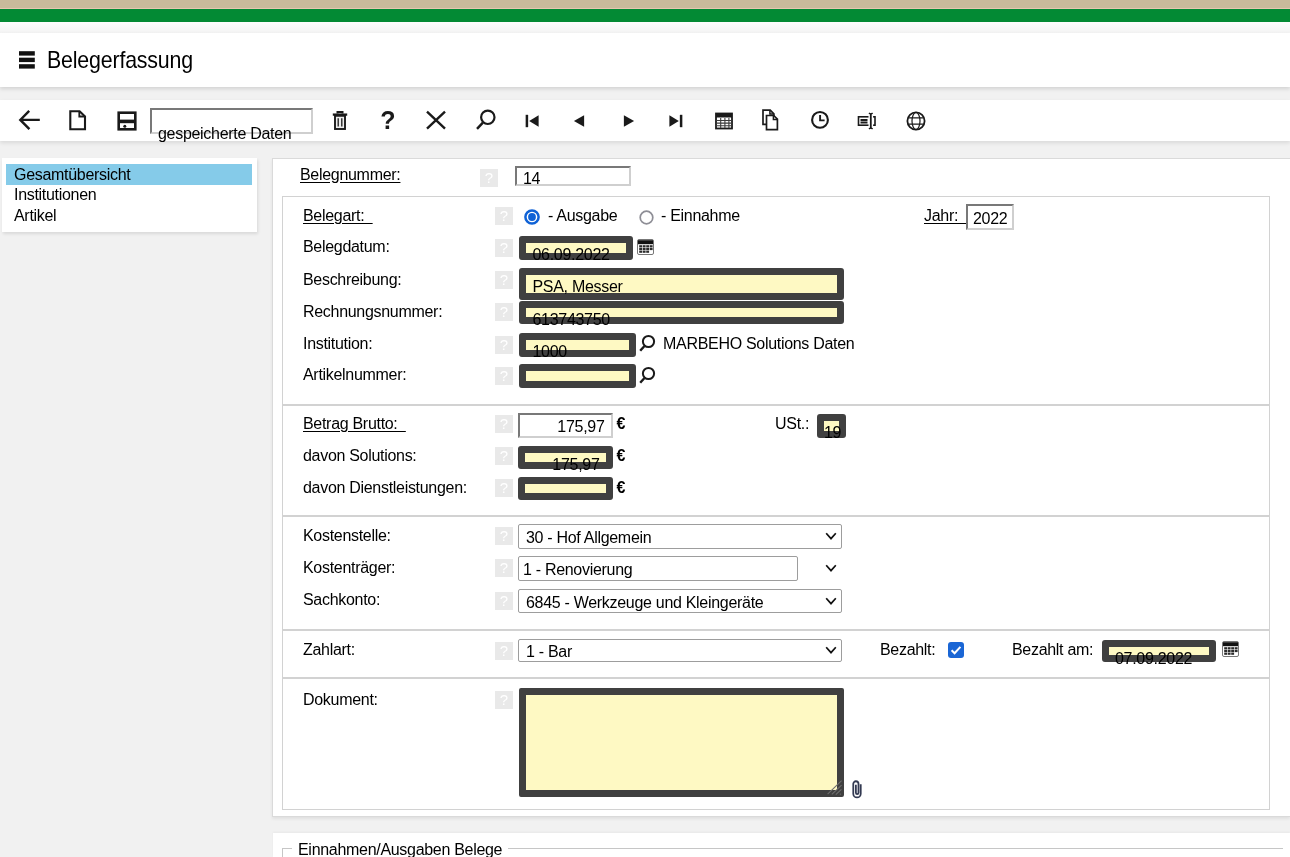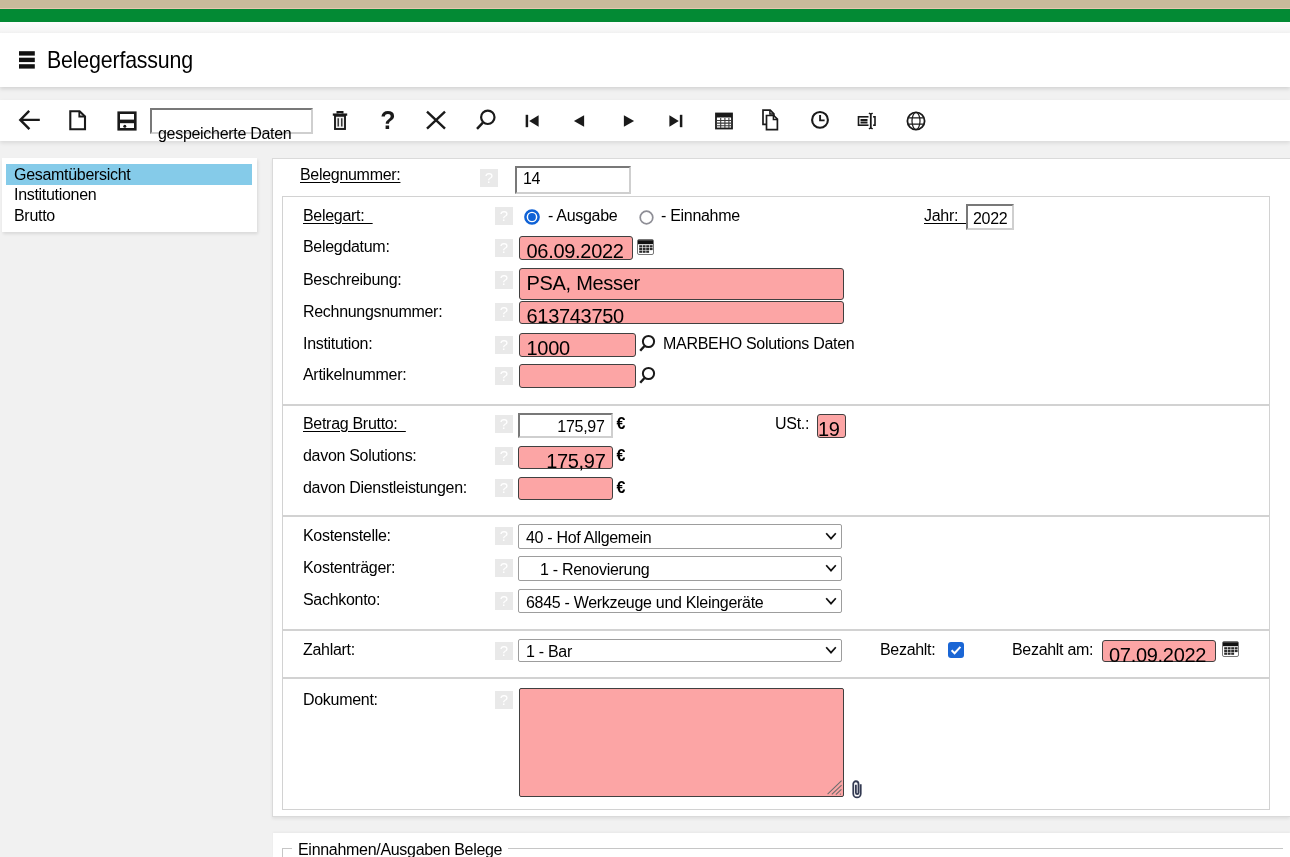--- a/index.html
+++ b/index.html
@@ -4,22 +4,22 @@
 html,body{margin:0;padding:0}
 body{width:1290px;height:857px;overflow:hidden;position:relative;background:#f1f1f1;
   font-family:"Liberation Sans",sans-serif;color:#000}
 .abs{position:absolute}
 .lbl{position:absolute;font-size:16px;letter-spacing:-0.3px;line-height:1;white-space:nowrap}
 .und{text-decoration:underline;text-underline-offset:2px}
 .q{position:absolute;width:18px;height:18px;background:#e9e9e9;color:#ffffff;
    font-weight:400;font-size:15px;text-align:center;line-height:18px}
 .inp-old{position:absolute;box-sizing:border-box;background:#fff;border-style:solid;border-width:2px;
    border-color:#787878 #cfcfcf #cfcfcf #787878;font-size:16px;letter-spacing:-0.3px;line-height:1;white-space:nowrap}
-.inp-new{position:absolute;box-sizing:border-box;background:#fca5a5;border:1px solid #404040;border-radius:3px;
-   font-size:20px;letter-spacing:-0.3px;line-height:1;white-space:nowrap}
+.inp-new{position:absolute;box-sizing:border-box;background:#fef9c3;border:7px solid #404040;border-radius:3px;
+   font-size:16px;letter-spacing:-0.3px;line-height:1;white-space:nowrap}
 .sel{position:absolute;box-sizing:border-box;background:#fff;border:1px solid #9d9d9d;border-radius:2px;
    font-size:16px;letter-spacing:-0.3px;line-height:1;white-space:nowrap}
 .eur{position:absolute;font-size:16px;font-weight:700;line-height:1}
 .box{position:absolute;border:1px solid #d2d2d2;box-sizing:border-box;background:#fff}
 </style></head>
 <body>
 
 <div class="abs" style="left:0;top:0;width:1290px;height:8px;background:#c9ba9b"></div>
 <div class="abs" style="left:0;top:8px;width:1290px;height:1px;background:#e6c7b0"></div>
 <div class="abs" style="left:0;top:9px;width:1290px;height:13px;background:#038a34"></div>
@@ -104,27 +104,27 @@
         <ellipse cx="12" cy="12" rx="4" ry="8.6" fill="none" stroke="#1a1a1a" stroke-width="1.2"></ellipse>
         <path d="M4.2 8.9 H19.8 M4.2 15.1 H19.8" stroke="#1a1a1a" stroke-width="1.2"></path>
       </svg></div>
   </div>
 <div class="inp-old" style="left:150px;top:108px;width:163px;height:26px;padding:16px 0 0 6px">gespeicherte Daten</div>
 
 <div class="abs" style="left:2px;top:158px;width:255px;height:74px;background:#fff;box-shadow:1px 2px 3px rgba(0,0,0,0.10)"></div>
 <div class="abs" style="left:6px;top:164px;width:246px;height:20.5px;background:#85cbe9"></div>
 <div class="lbl" style="left:14px;top:166.5px">Gesamtübersicht</div>
 <div class="lbl" style="left:14px;top:187px">Institutionen</div>
-<div class="lbl" style="left:14px;top:207.5px">Brutto</div>
+<div class="lbl" style="left:14px;top:207.5px">Artikel</div>
 
 <div class="abs" style="left:272px;top:158px;width:1018px;height:659px;background:#fff;border:1px solid #dadada;border-right:none;box-sizing:border-box;box-shadow:0 2px 3px rgba(0,0,0,0.07)"></div>
 
 <div class="lbl und" style="left:300px;top:166.5px">Belegnummer:</div>
 <div class="q" style="left:480px;top:169px">?</div>
-<div class="inp-old" style="left:515px;top:166px;width:116px;height:28px;padding:3px 2px 0 6px">14</div>
+<div class="inp-old" style="left:515px;top:166px;width:116px;height:20px;padding:3px 2px 0 6px">14</div>
 
 <div class="box" style="left:282px;top:196px;width:988px;height:209px"></div>
 <div class="lbl und" style="left:303px;top:208px">Belegart:&nbsp;&nbsp;</div>
 <div class="q" style="left:495px;top:207px">?</div>
 <svg class="abs" style="left:524px;top:209px" width="16" height="16" viewBox="0 0 16 16">
   <circle cx="8" cy="8" r="6.6" fill="#fff" stroke="#0f62d6" stroke-width="2.5"></circle>
   <circle cx="8" cy="8" r="3.9" fill="#0f62d6"></circle>
 </svg>
 <div class="lbl" style="left:548px;top:208px">- Ausgabe</div>
 <svg class="abs" style="left:638.5px;top:209.5px" width="15" height="15" viewBox="0 0 15 15">
@@ -192,27 +192,27 @@
 <div class="eur" style="left:616.5px;top:448px">€</div>
 
 <div class="lbl" style="left:303px;top:479.5px">davon Dienstleistungen:</div>
 <div class="q" style="left:495px;top:478.5px">?</div>
 <div class="inp-new" style="left:518px;top:476.5px;width:94.5px;height:23px"></div>
 <div class="eur" style="left:616.5px;top:479.5px">€</div>
 
 <div class="box" style="left:282px;top:516px;width:988px;height:114px"></div>
 <div class="lbl" style="left:303px;top:527.5px">Kostenstelle:</div>
 <div class="q" style="left:495px;top:527px">?</div>
-<div class="sel" style="left:518px;top:524px;width:324px;height:24.5px;padding:5px 0 0 7px">40 - Hof Allgemein</div>
+<div class="sel" style="left:518px;top:524px;width:324px;height:24.5px;padding:5px 0 0 7px">30 - Hof Allgemein</div>
 <svg class="abs" style="left:825px;top:532px" width="12" height="9" viewBox="0 0 12 9">
     <path d="M1.2 1.2 L6 6.6 L10.8 1.2" fill="none" stroke="#111" stroke-width="1.7"></path>
   </svg>
 <div class="lbl" style="left:303px;top:559.5px">Kostenträger:</div>
 <div class="q" style="left:495px;top:559px">?</div>
-<div class="sel" style="left:518px;top:556px;width:324px;height:24.5px;padding:5px 0 0 21px">1 - Renovierung</div>
+<div class="sel" style="left:518px;top:556px;width:280px;height:24.5px;padding:5px 0 0 4px">1 - Renovierung</div>
 <svg class="abs" style="left:825px;top:564px" width="12" height="9" viewBox="0 0 12 9">
     <path d="M1.2 1.2 L6 6.6 L10.8 1.2" fill="none" stroke="#111" stroke-width="1.7"></path>
   </svg>
 <div class="lbl" style="left:303px;top:592px">Sachkonto:</div>
 <div class="q" style="left:495px;top:591.5px">?</div>
 <div class="sel" style="left:518px;top:588.5px;width:324px;height:24.5px;padding:5px 0 0 7px">6845 - Werkzeuge und Kleingeräte</div>
 <svg class="abs" style="left:825px;top:596.5px" width="12" height="9" viewBox="0 0 12 9">
     <path d="M1.2 1.2 L6 6.6 L10.8 1.2" fill="none" stroke="#111" stroke-width="1.7"></path>
   </svg>
 

